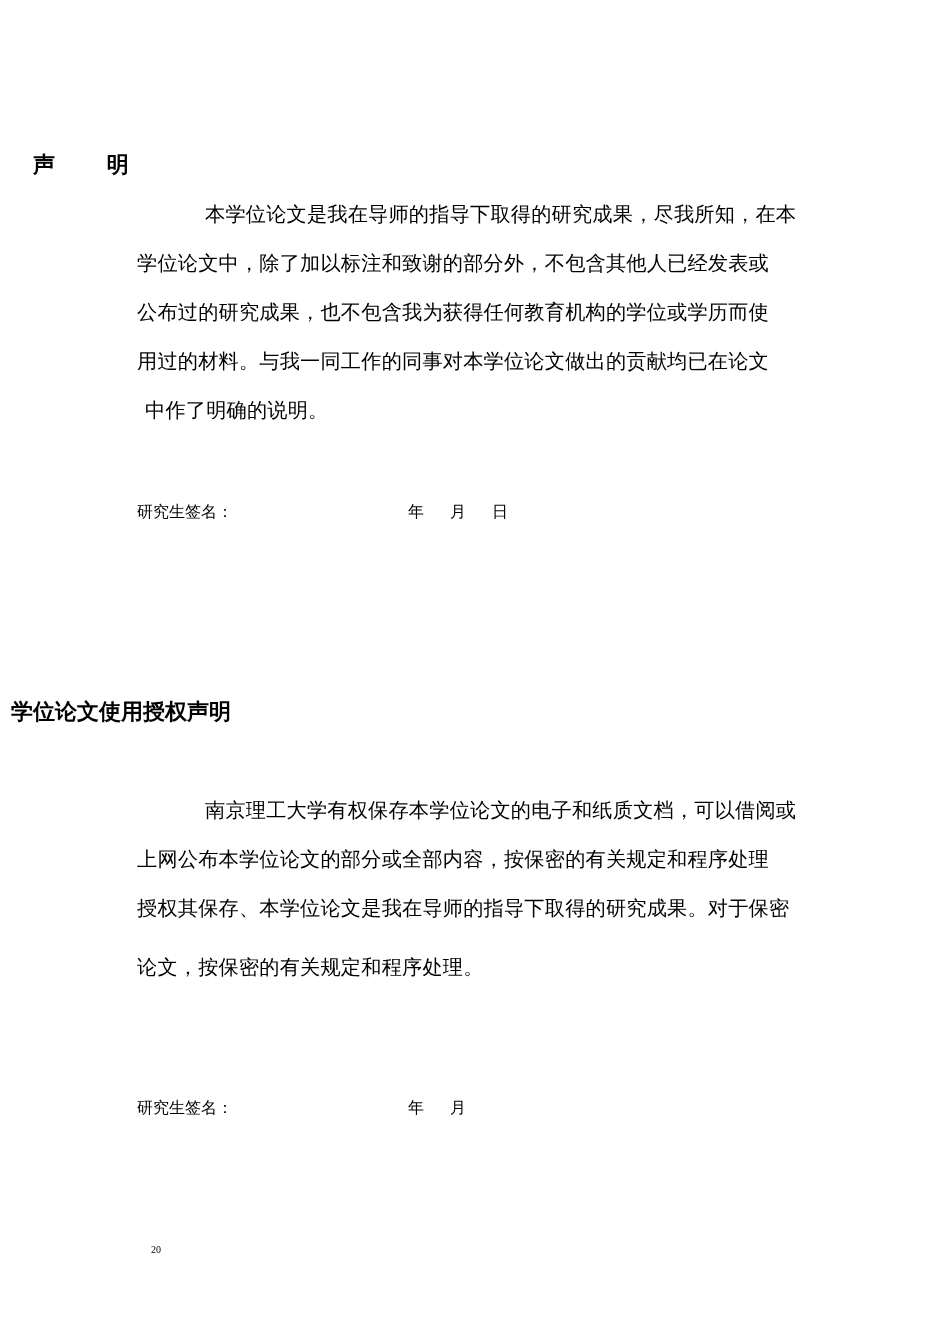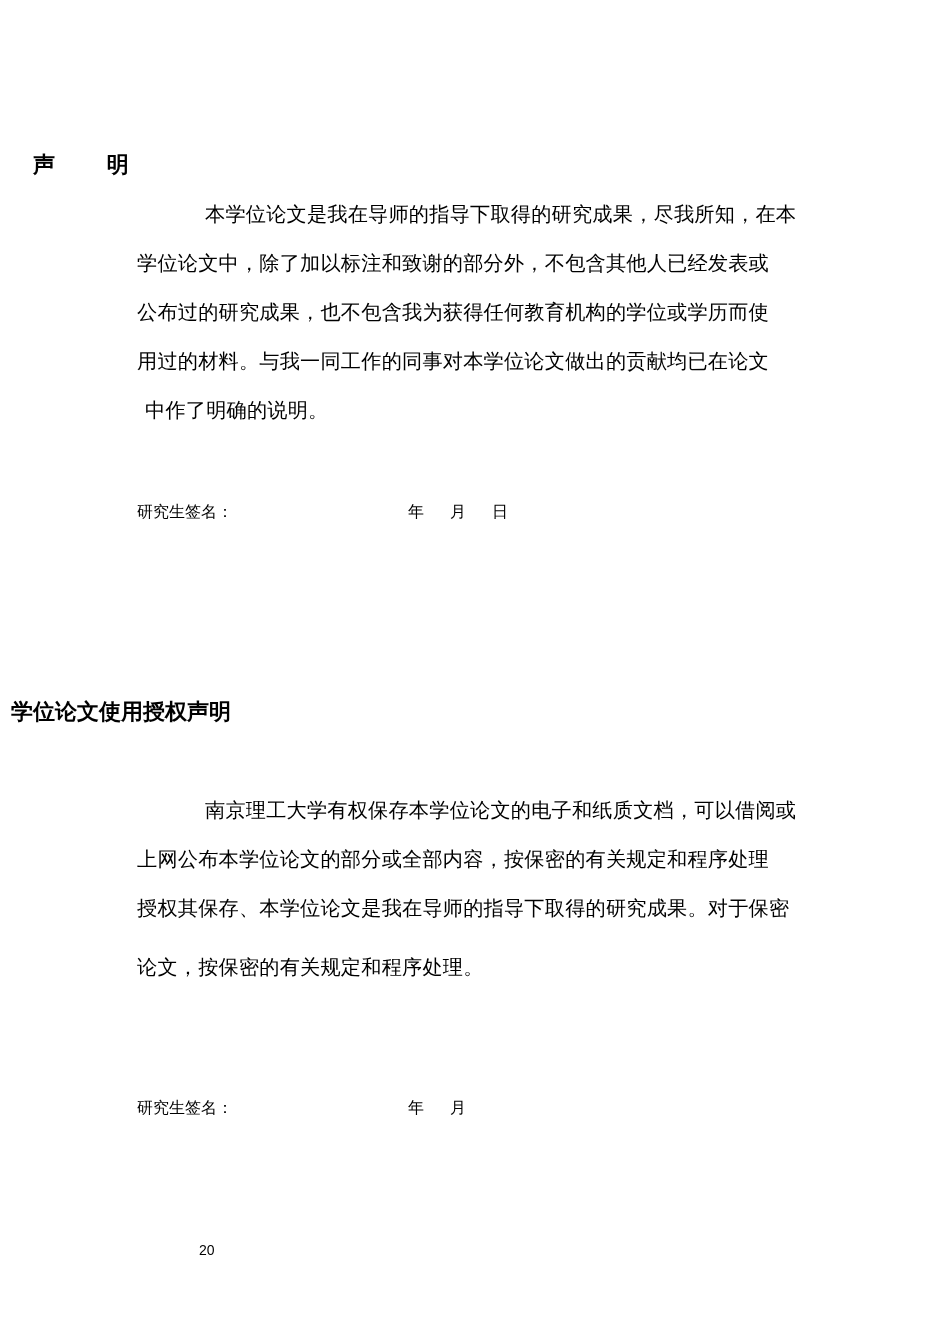--- a/index.html
+++ b/index.html
@@ -11,22 +11,22 @@
              font-size: 22px; line-height: 28px; margin: 1px; }
     .title1 { top: 150px; letter-spacing: 22px; padding-left: 22px; box-sizing: border-box; }
     .title2 { top: 697px; }
     .para { position: absolute; left: 137px; width: 700px; margin: 0; }
     .line { position: absolute; left: 0; white-space: nowrap; font-size: 20.2px; line-height: 28px;
             letter-spacing: 0.2px; }
     .indent { left: 60px; margin-left: 8px; }
     .sig { position: absolute; left: 137px; font-size: 16px; line-height: 28px; white-space: nowrap; }
     .sig .date { position: absolute; left: 271px; top: 0; white-space: nowrap; }
     .sig .date span { display: inline-block; }
-    .pagenum { position: absolute; left: 151px; top: 1242px; font-size: 14px; line-height: 16px;
-               font-family: Liberation Sans, sans-serif; margin-left: 48px; }
+    .pagenum { position: absolute; left: 151px; top: 1242px; font-size: 10px; line-height: 16px;
+               font-family: Liberation Serif, serif; }
   </style>
 </head>
 <body>
 
 <div class="page">
 
   <h1 class="title title1">声 明</h1>
 
   <div class="para" style="top:200px;">
     <div class="line indent" style="top:0px;">本学位论文是我在导师的指导下取得的研究成果，尽我所知，在本</div>

